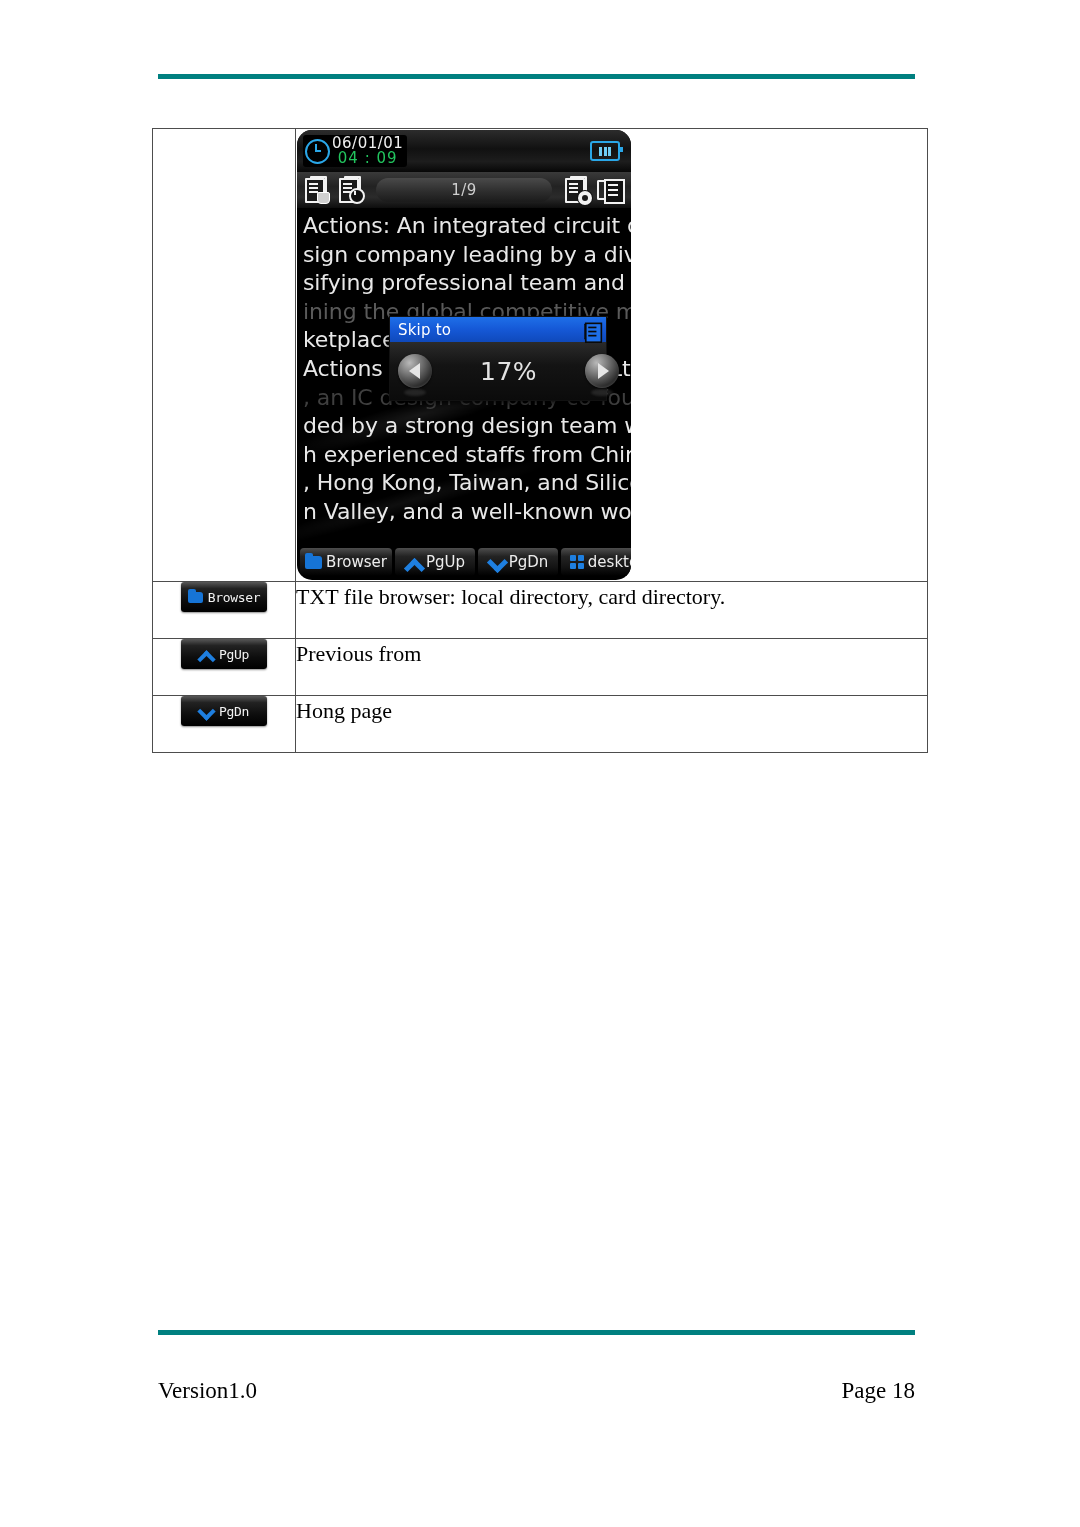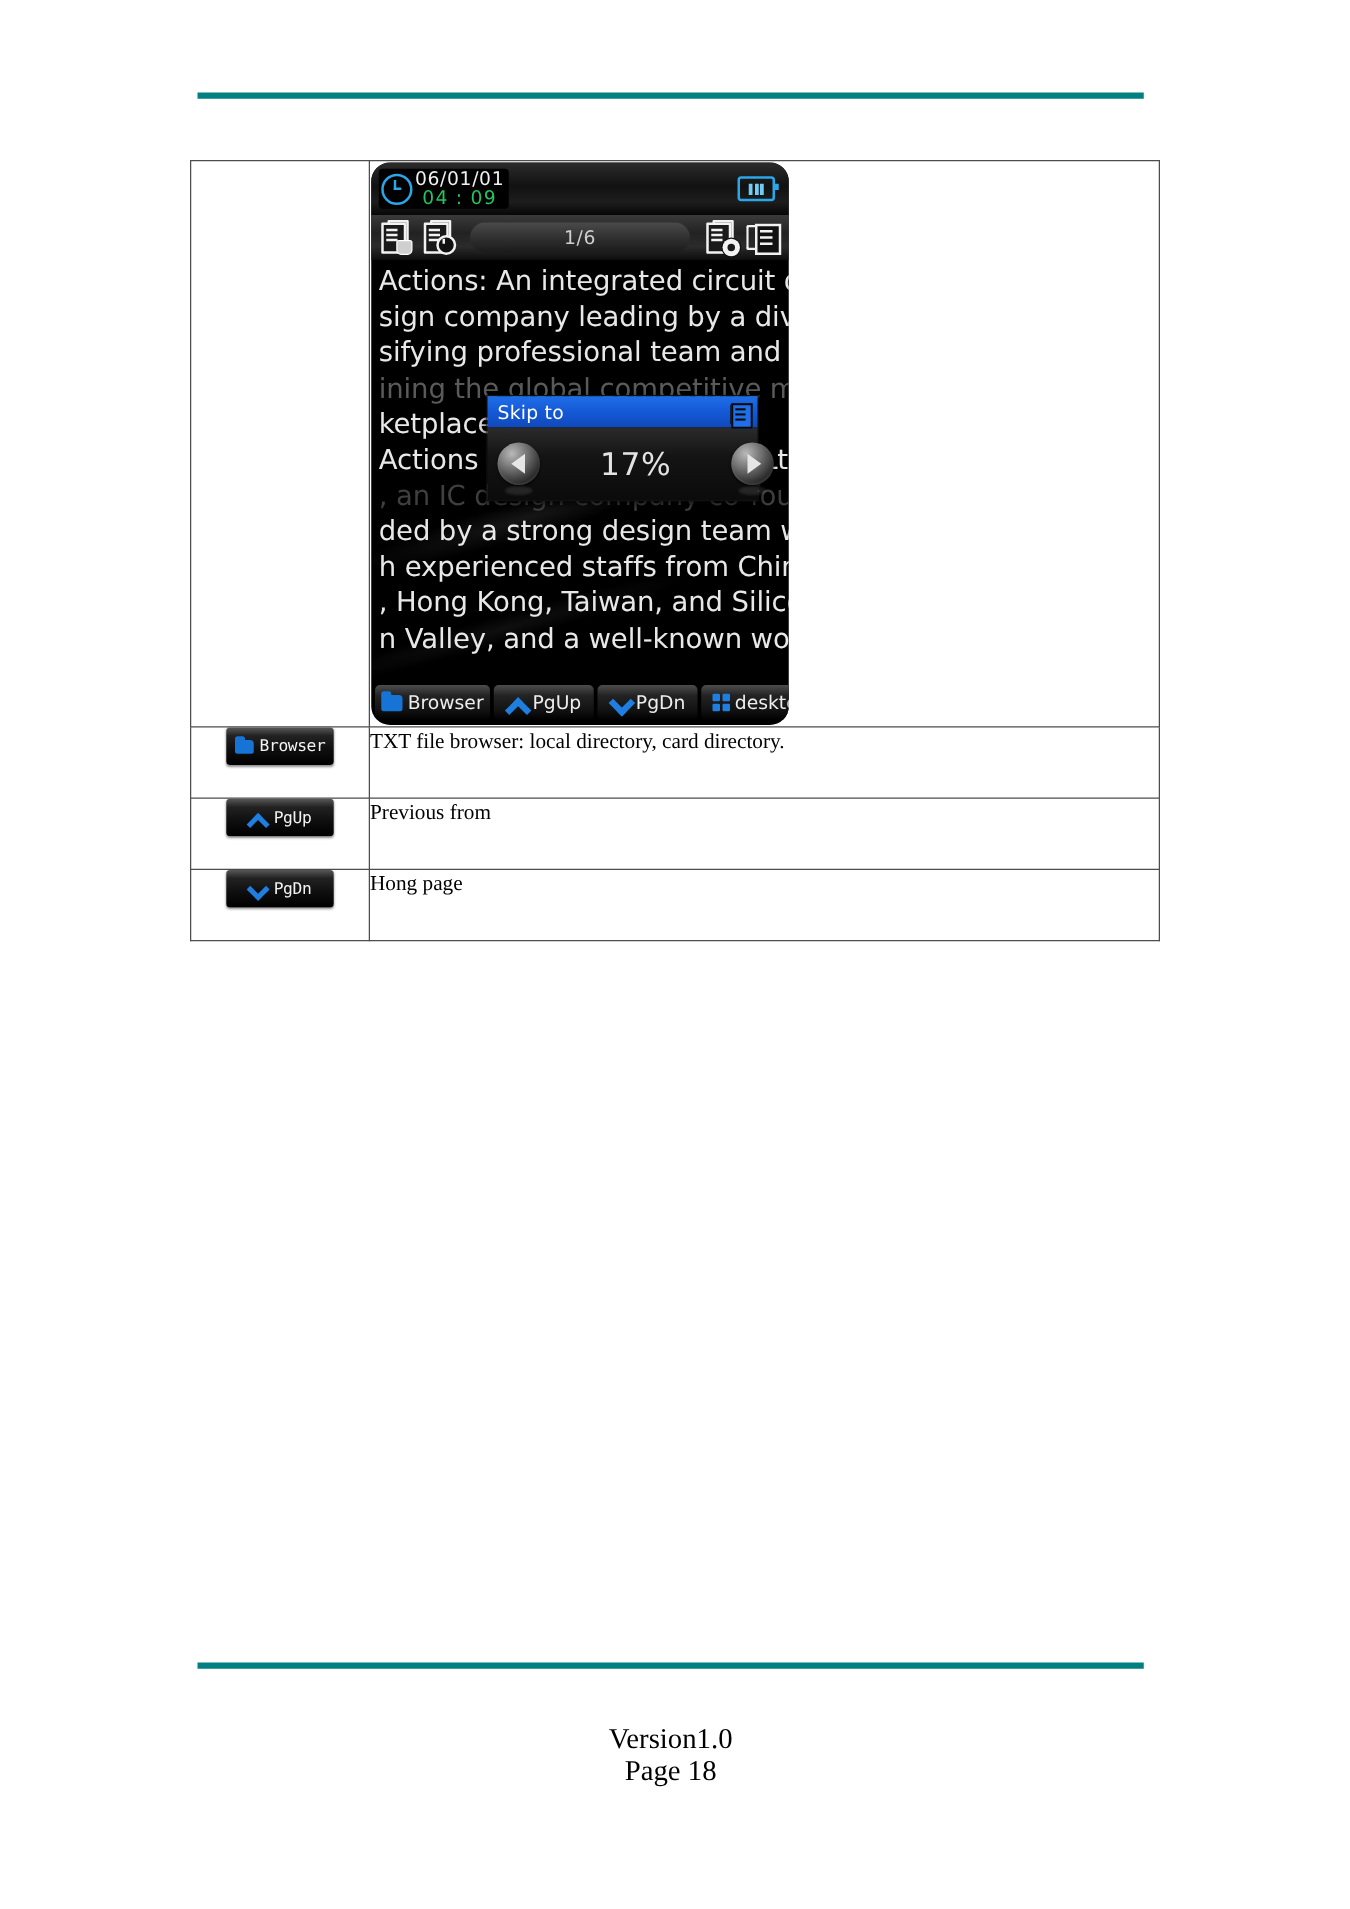--- a/index.html
+++ b/index.html
@@ -31,21 +31,20 @@
     position: absolute;
     left: 158px;
     width: 757px;
     top: 1378px;
     display: flex;
     justify-content: space-between;
     align-items: center;
     font-size: 23px;
     color: #000;
     font-family: "Liberation Serif", serif;
-    flex-direction: column;
   }
 
   
   .doc-table {
     position: absolute;
     left: 152px;
     top: 128px;
     width: 775px;
     border-collapse: collapse;
     table-layout: fixed;
@@ -54,21 +53,21 @@
     border: 1px solid #4d4d4d;
     vertical-align: top;
     padding: 0;
   }
   .col-icon { width: 143px; }
   .col-desc { width: 632px; }
 
   .screenshot-cell { padding: 0; }
   .desc-cell {
     padding: 14px 0 14px 10px;
-    font-size: 17px;
+    font-size: 22px;
     line-height: 1.35;
     color: #000;
     font-family: "Liberation Serif", serif;
     height: 56px;
   }
   .icon-cell {
     text-align: center;
     padding: 14px 0 14px 0;
     height: 56px;
   }
@@ -552,21 +551,21 @@
             <span class="tb-icon">
               <span class="doc-back"></span>
               <span class="doc-shape"></span>
               <span class="badge-hand"></span>
             </span>
             <span class="tb-icon">
               <span class="doc-back"></span>
               <span class="doc-shape"></span>
               <span class="badge-clock"></span>
             </span>
-            <span class="page-pill">1/6</span>
+            <span class="page-pill">1/9</span>
             <span class="tb-icon">
               <span class="doc-back"></span>
               <span class="doc-shape"></span>
               <span class="badge-gear"></span>
             </span>
             <span class="skipto-icon">
               <span class="arr"></span>
               <span class="lst"></span>
             </span>
           </div>

